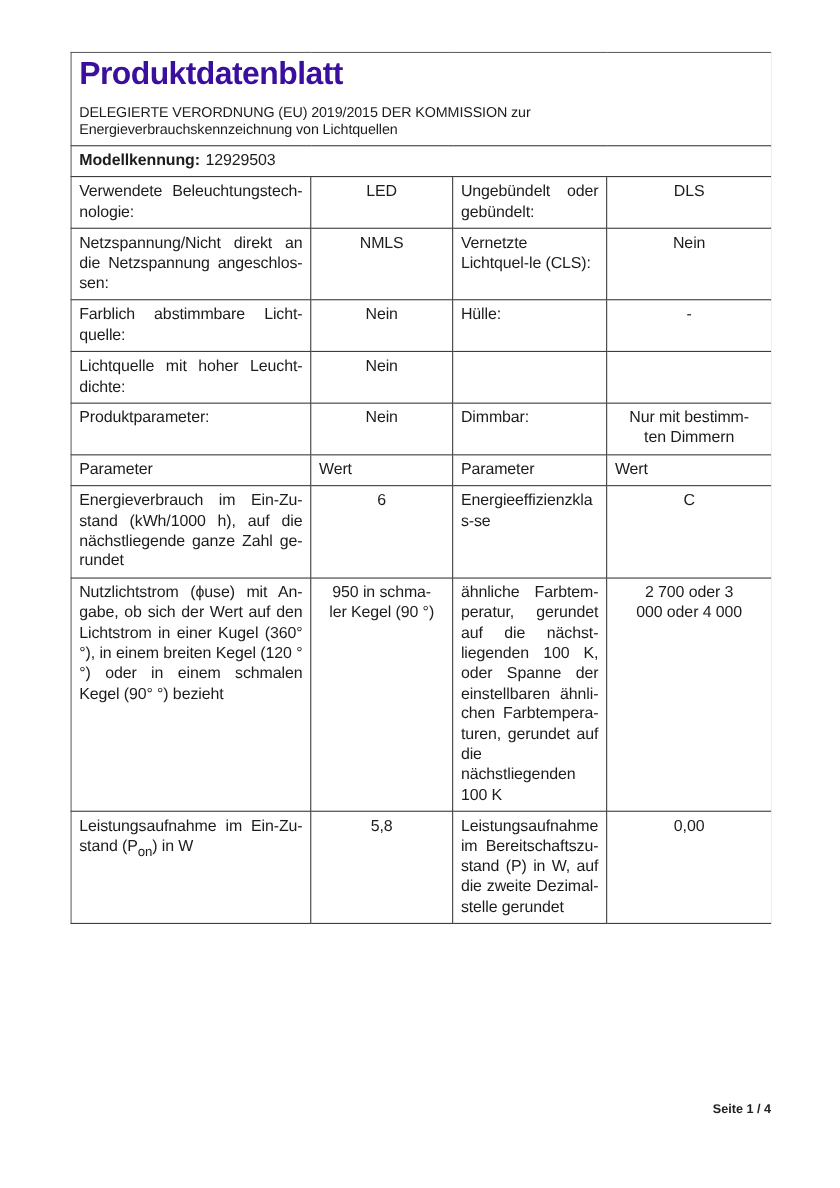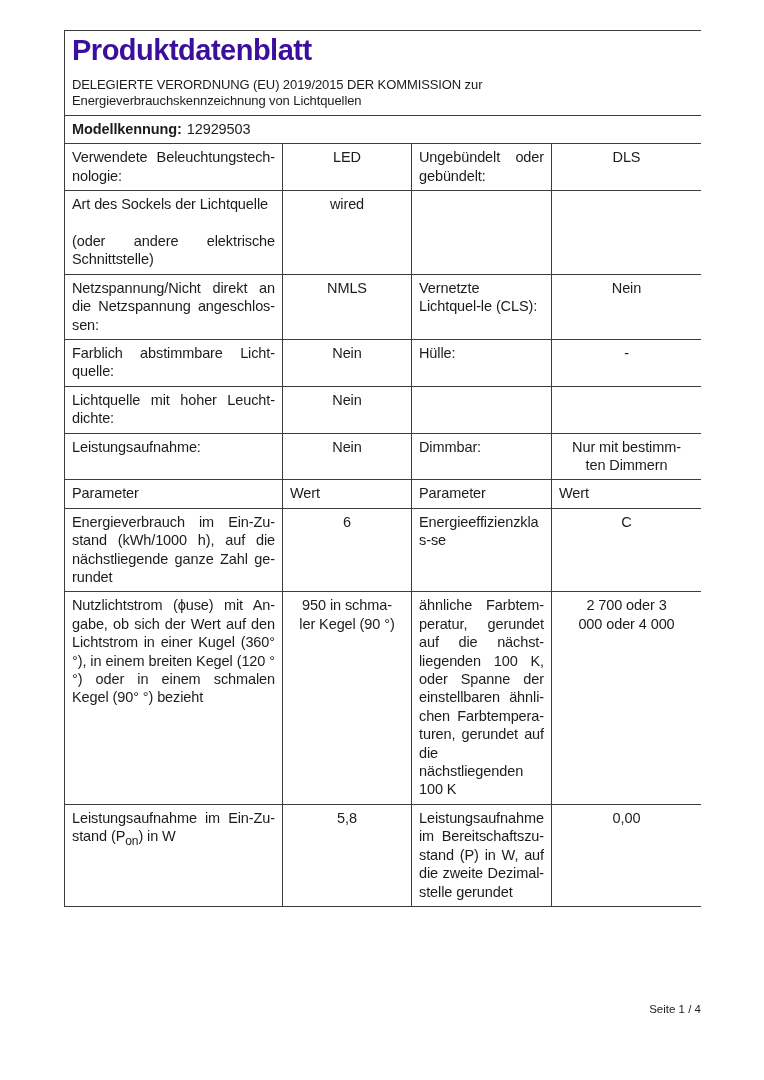--- a/index.html
+++ b/index.html
@@ -5,21 +5,21 @@
   html,body { margin:0; padding:0; }
   body {
     width:764px; height:1080px;
     background:#ffffff;
     position:relative;
     font-family:"Liberation Sans", sans-serif;
     color:#1c1c1c;
     overflow:hidden;
   }
   .doc-clip {
-    position:absolute; left:64px; top:30px;
+    position:absolute; left:64px; top:47px;
     width:637px; height:951px;
     overflow:hidden;
   }
   table.sheet {
     border-collapse:collapse;
     table-layout:fixed;
     width:637px;
   }
   table.sheet td {
     border:1px solid #3d3d3d;
@@ -59,20 +59,21 @@
     font-weight:bold;
     padding:3px 7px;
   }
   td.header-cell { padding:3px 7px;margin-top:36px; }
   .page-footer {
     position:absolute;
     top:1003px;
     right:63px;
     font-size:11.5px;
     color:#222222;
+    font-weight:bold;
   }
 </style>
 </head>
 <body>
 
 <div class="doc-clip">
   <table class="sheet">
     <colgroup>
       <col style="width:218px">
         <col style="width:129px">
@@ -95,47 +96,39 @@
       </td>
     </tr>
 
     <tr>
       <td class="label-cell">Verwendete Beleuchtungstech-nologie:</td>
       <td class="value-cell">LED</td>
       <td class="label-cell">Ungebündelt oder gebündelt:</td>
       <td class="value-cell">DLS</td>
     </tr>
     <tr>
-      <td class="label-cell">Art des Sockels der Lichtquelle
-
-(oder andere elektrische Schnittstelle)</td>
-      <td class="value-cell">wired</td>
-      <td class="label-cell"></td>
-      <td class="value-cell"></td>
-    </tr>
-    <tr>
       <td class="label-cell">Netzspannung/Nicht direkt an die Netzspannung angeschlos-sen:</td>
       <td class="value-cell">NMLS</td>
       <td class="label-cell">Vernetzte Lichtquel-le (CLS):</td>
       <td class="value-cell">Nein</td>
     </tr>
     <tr>
       <td class="label-cell">Farblich abstimmbare Licht-quelle:</td>
       <td class="value-cell">Nein</td>
       <td class="label-cell">Hülle:</td>
       <td class="value-cell">-</td>
     </tr>
     <tr>
       <td class="label-cell">Lichtquelle mit hoher Leucht-dichte:</td>
       <td class="value-cell">Nein</td>
       <td class="label-cell"></td>
       <td class="value-cell"></td>
     </tr>
     <tr>
-      <td class="label-cell">Leistungsaufnahme:</td>
+      <td class="label-cell">Produktparameter:</td>
       <td class="value-cell">Nein</td>
       <td class="label-cell">Dimmbar:</td>
       <td class="value-cell">Nur mit bestimm-
 ten Dimmern</td>
     </tr>
 
     <tr>
       <td class="header-cell">Parameter</td>
       <td class="header-cell">Wert</td>
       <td class="header-cell">Parameter</td>

